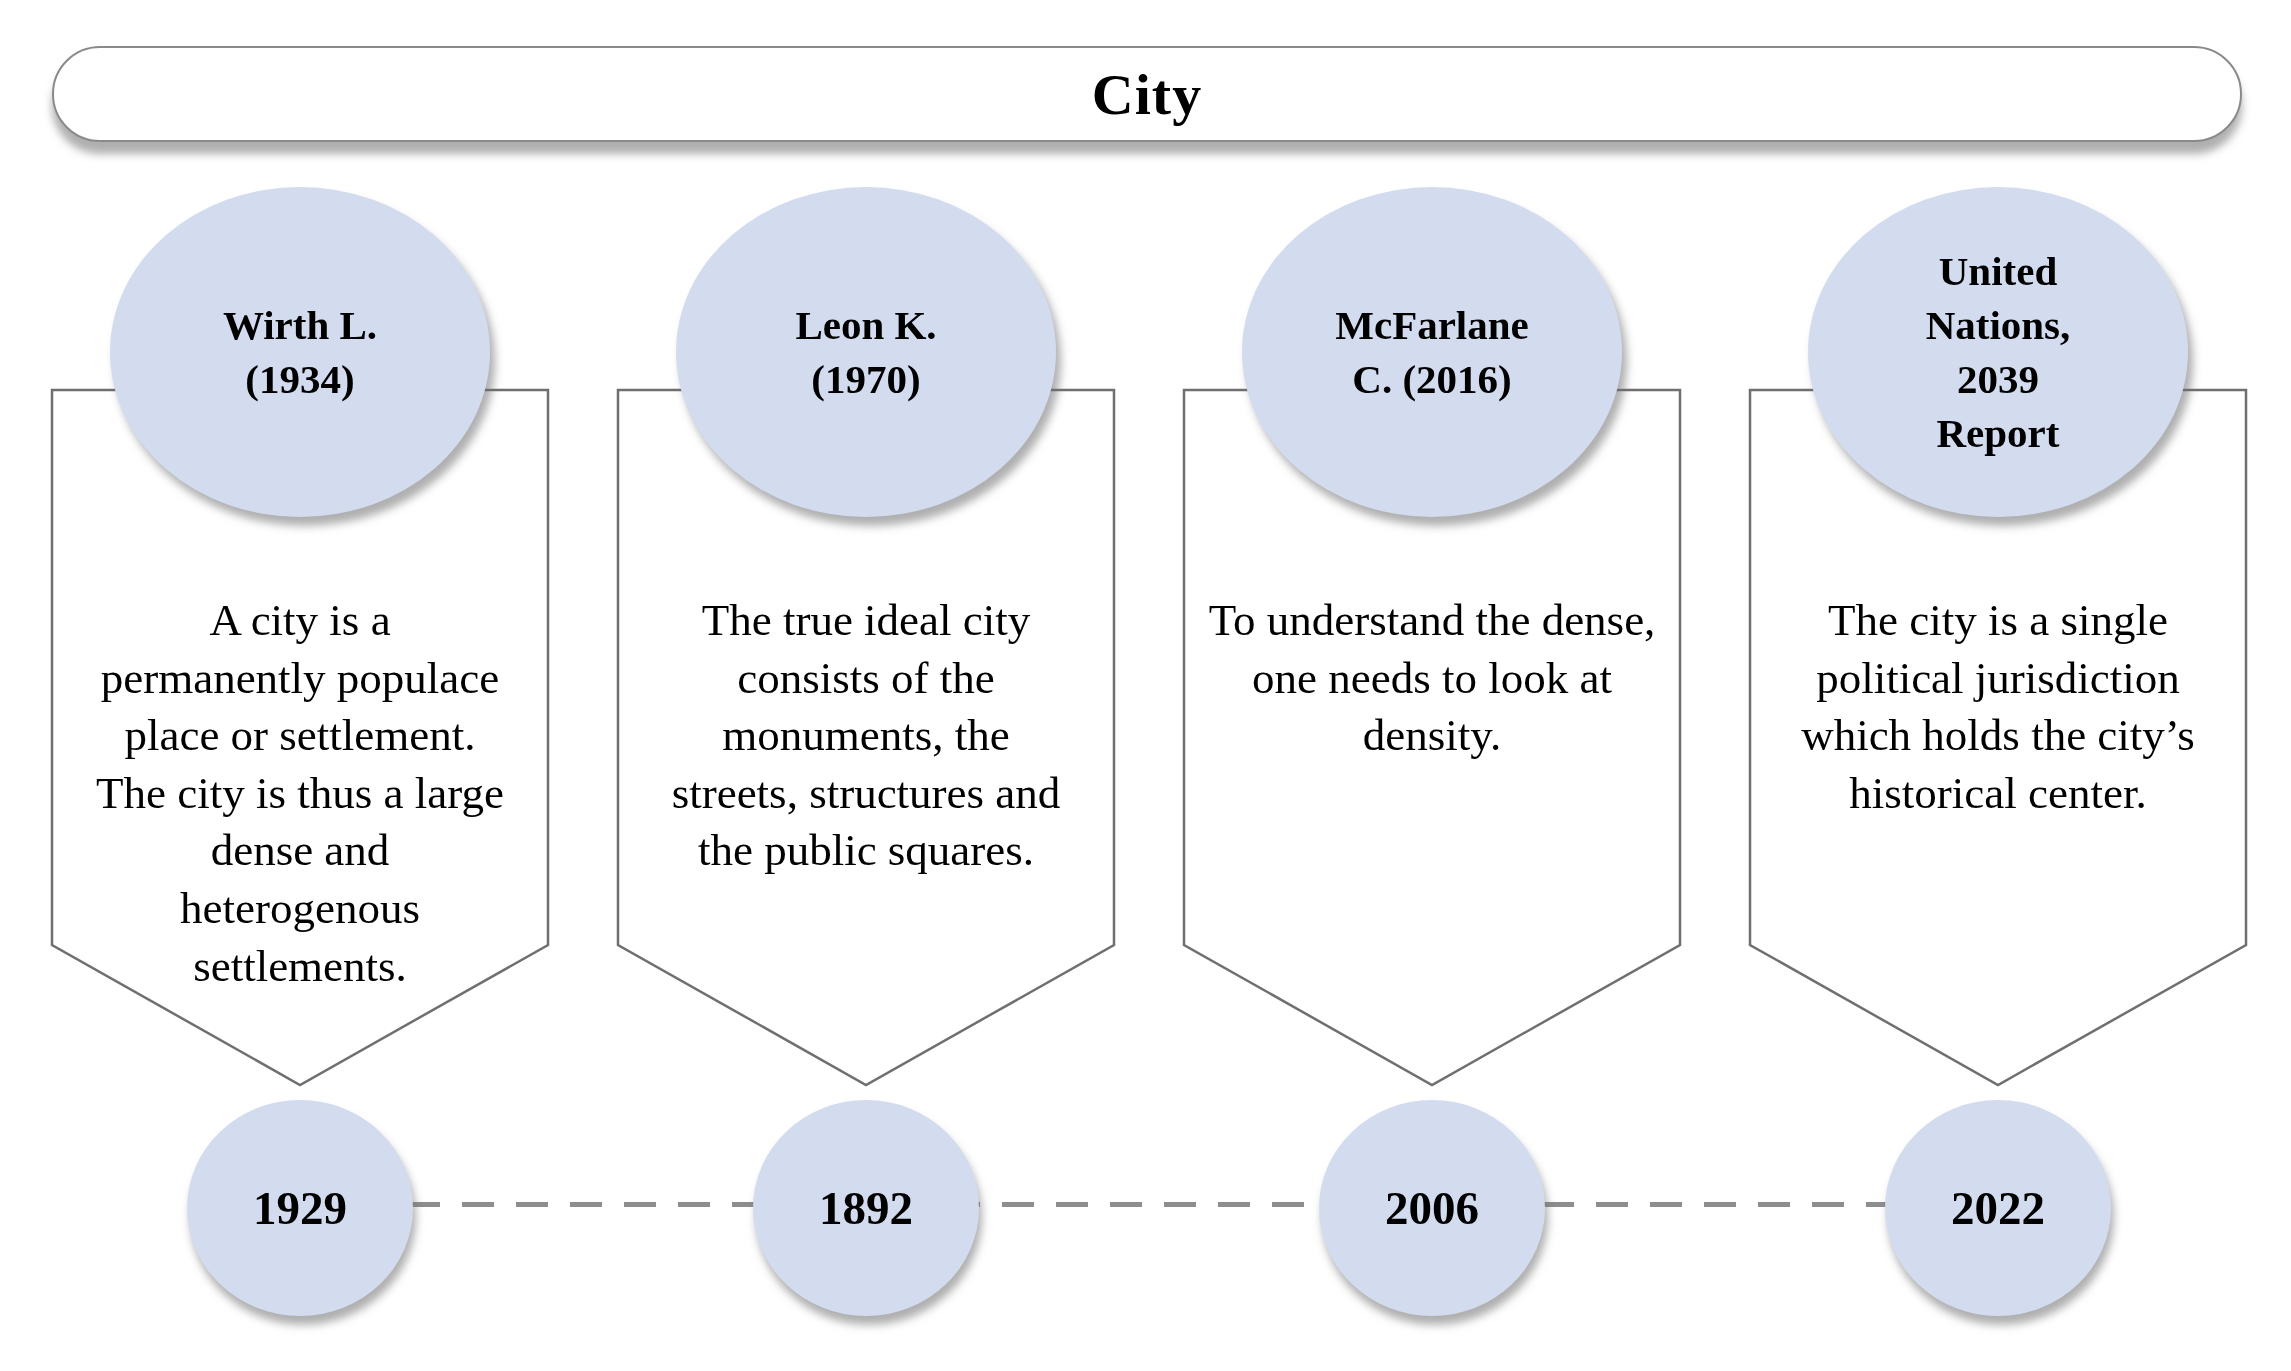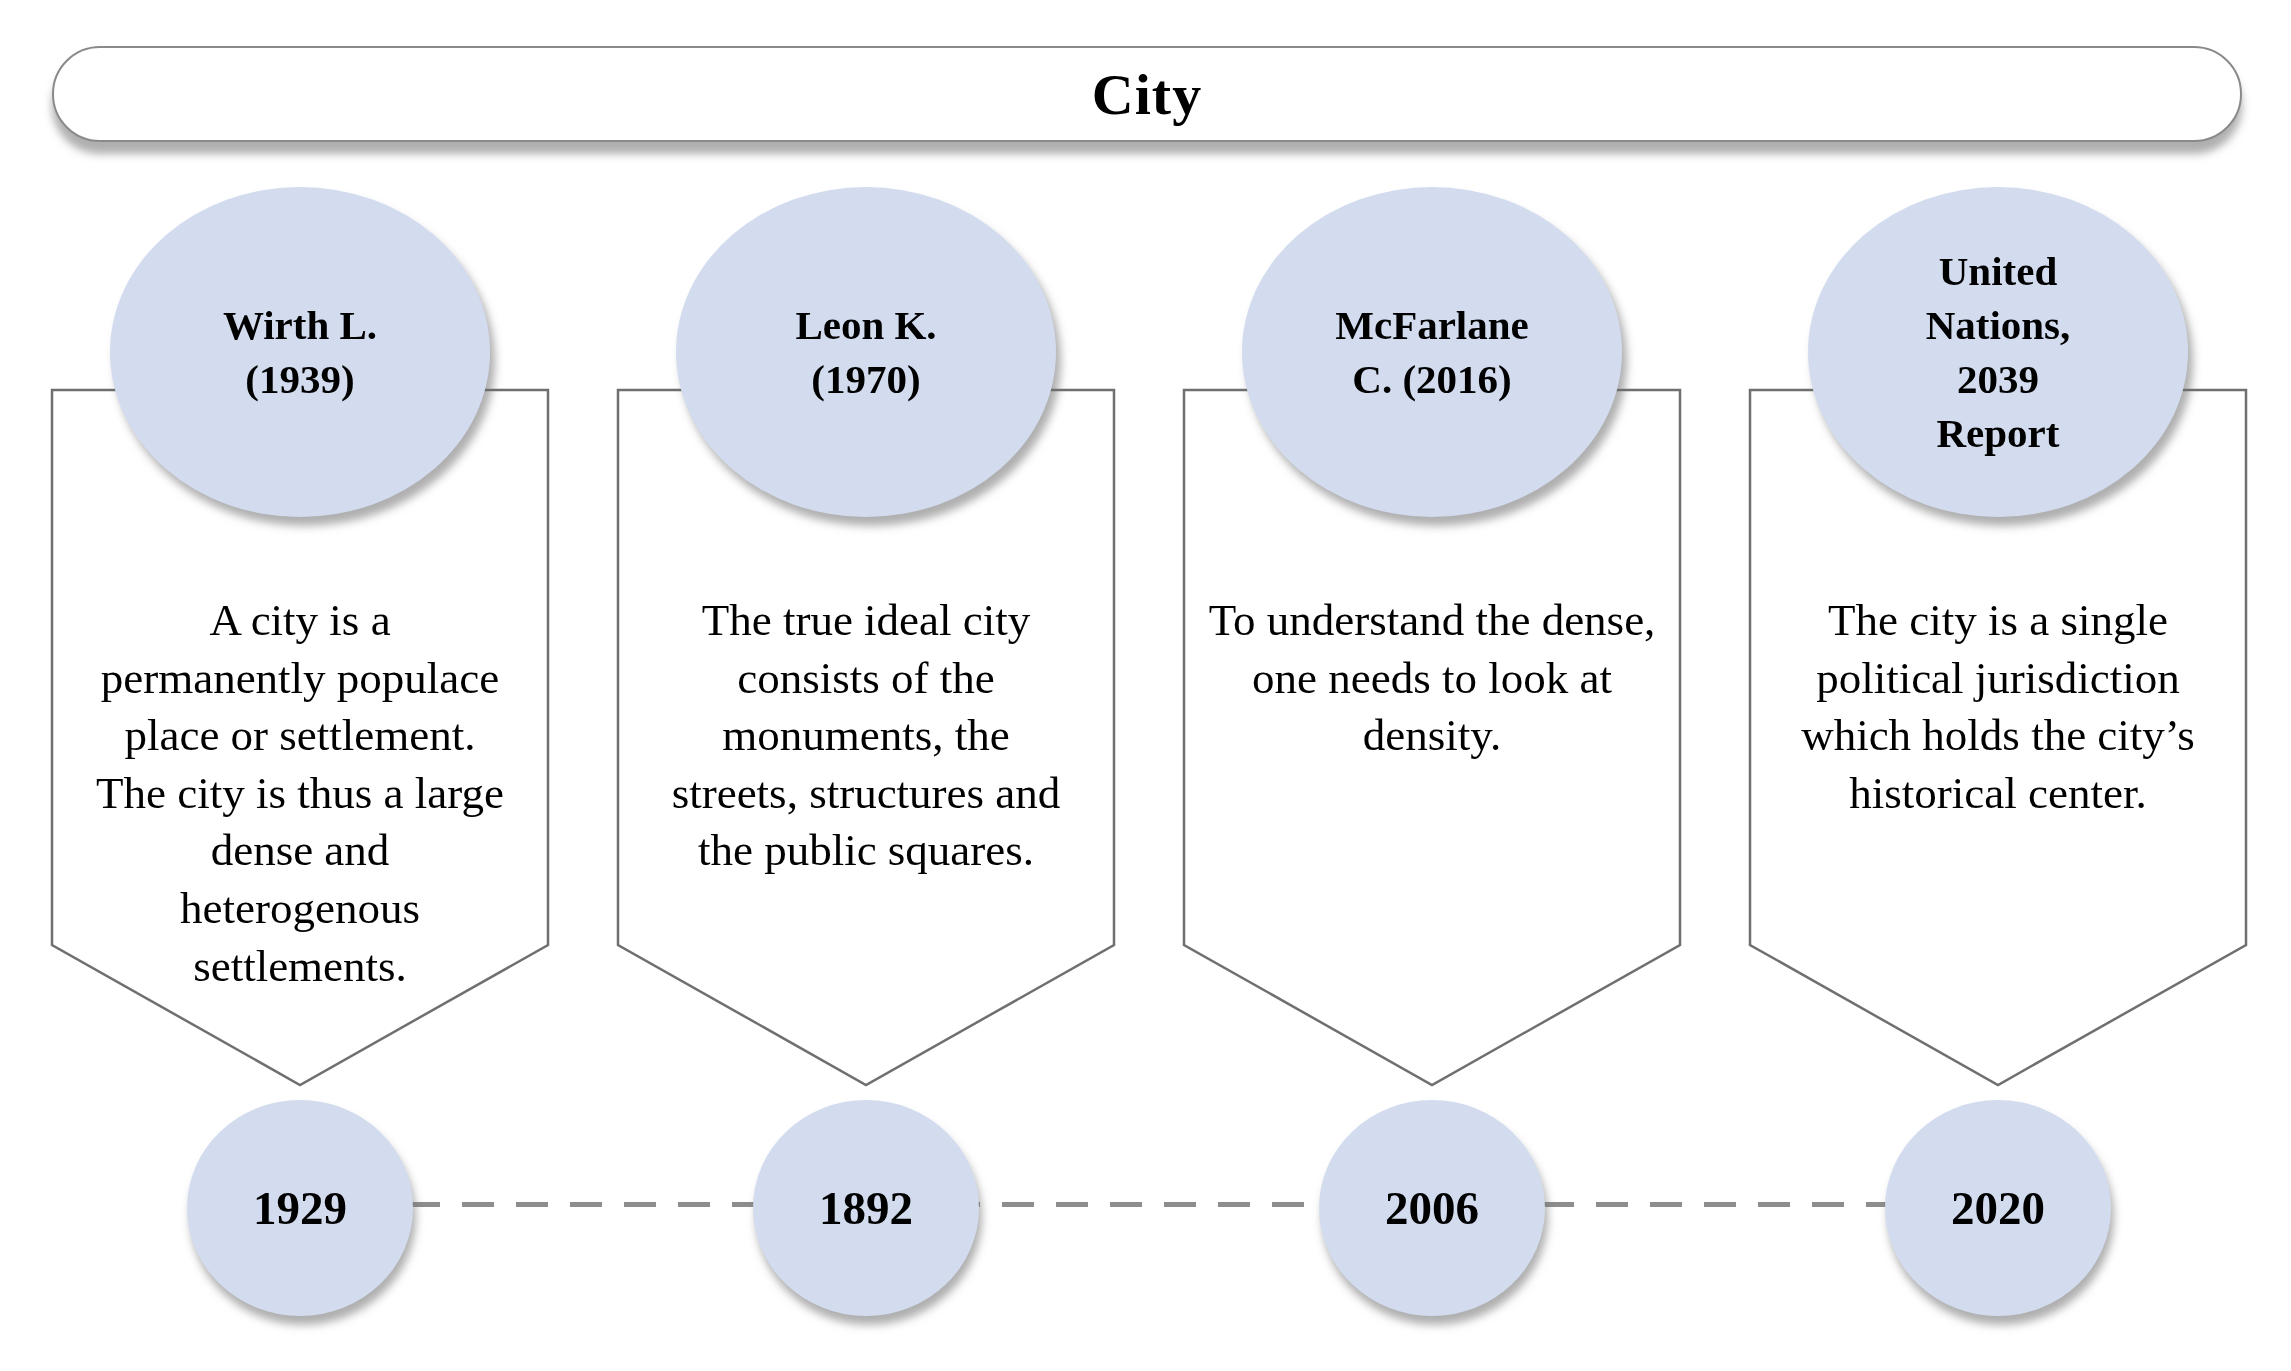--- a/index.html
+++ b/index.html
@@ -131,21 +131,21 @@
       <polygon points="2,2 498,2 498,557 250,697 2,557" style="stroke: rgb(111, 111, 111);"></polygon>
     </svg>
     <div class="banner-text">A city is a
 permanently populace
 place or settlement.
 The city is thus a large
 dense and
 heterogenous
 settlements.</div>
     <div class="author-node">Wirth L.
-(1939)</div>
+(1934)</div>
     <div class="year-node">1929</div>
   </div>
 
   <div style="--cx:866px">
     <svg class="banner-svg" width="500" height="700" viewBox="0 0 500 700">
       <polygon points="2,2 498,2 498,557 250,697 2,557" style="stroke: rgb(111, 111, 111);"></polygon>
     </svg>
     <div class="banner-text">The true ideal city
 consists of the
 monuments, the
@@ -173,16 +173,16 @@
       <polygon points="2,2 498,2 498,557 250,697 2,557" style="stroke: rgb(111, 111, 111);"></polygon>
     </svg>
     <div class="banner-text">The city is a single
 political jurisdiction
 which holds the city’s
 historical center.</div>
     <div class="author-node">United
 Nations,
 2039
 Report</div>
-    <div class="year-node">2020</div>
+    <div class="year-node">2022</div>
   </div>
 
 </div>
 
 </body></html>

